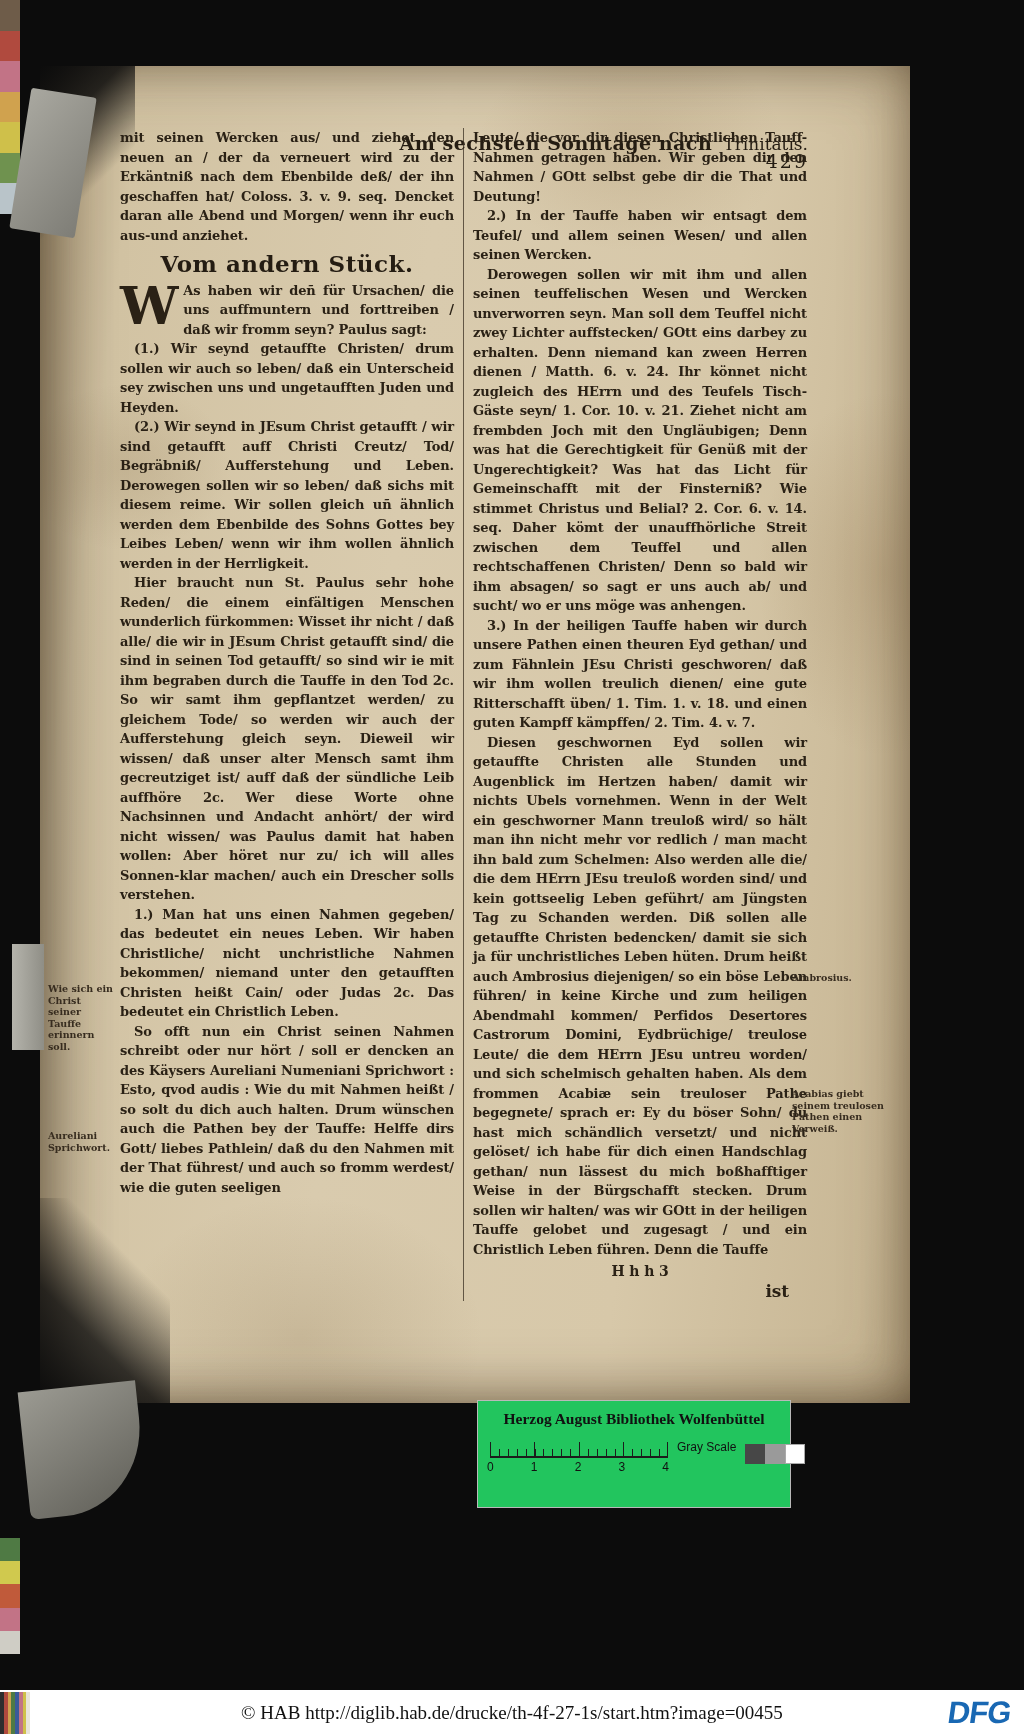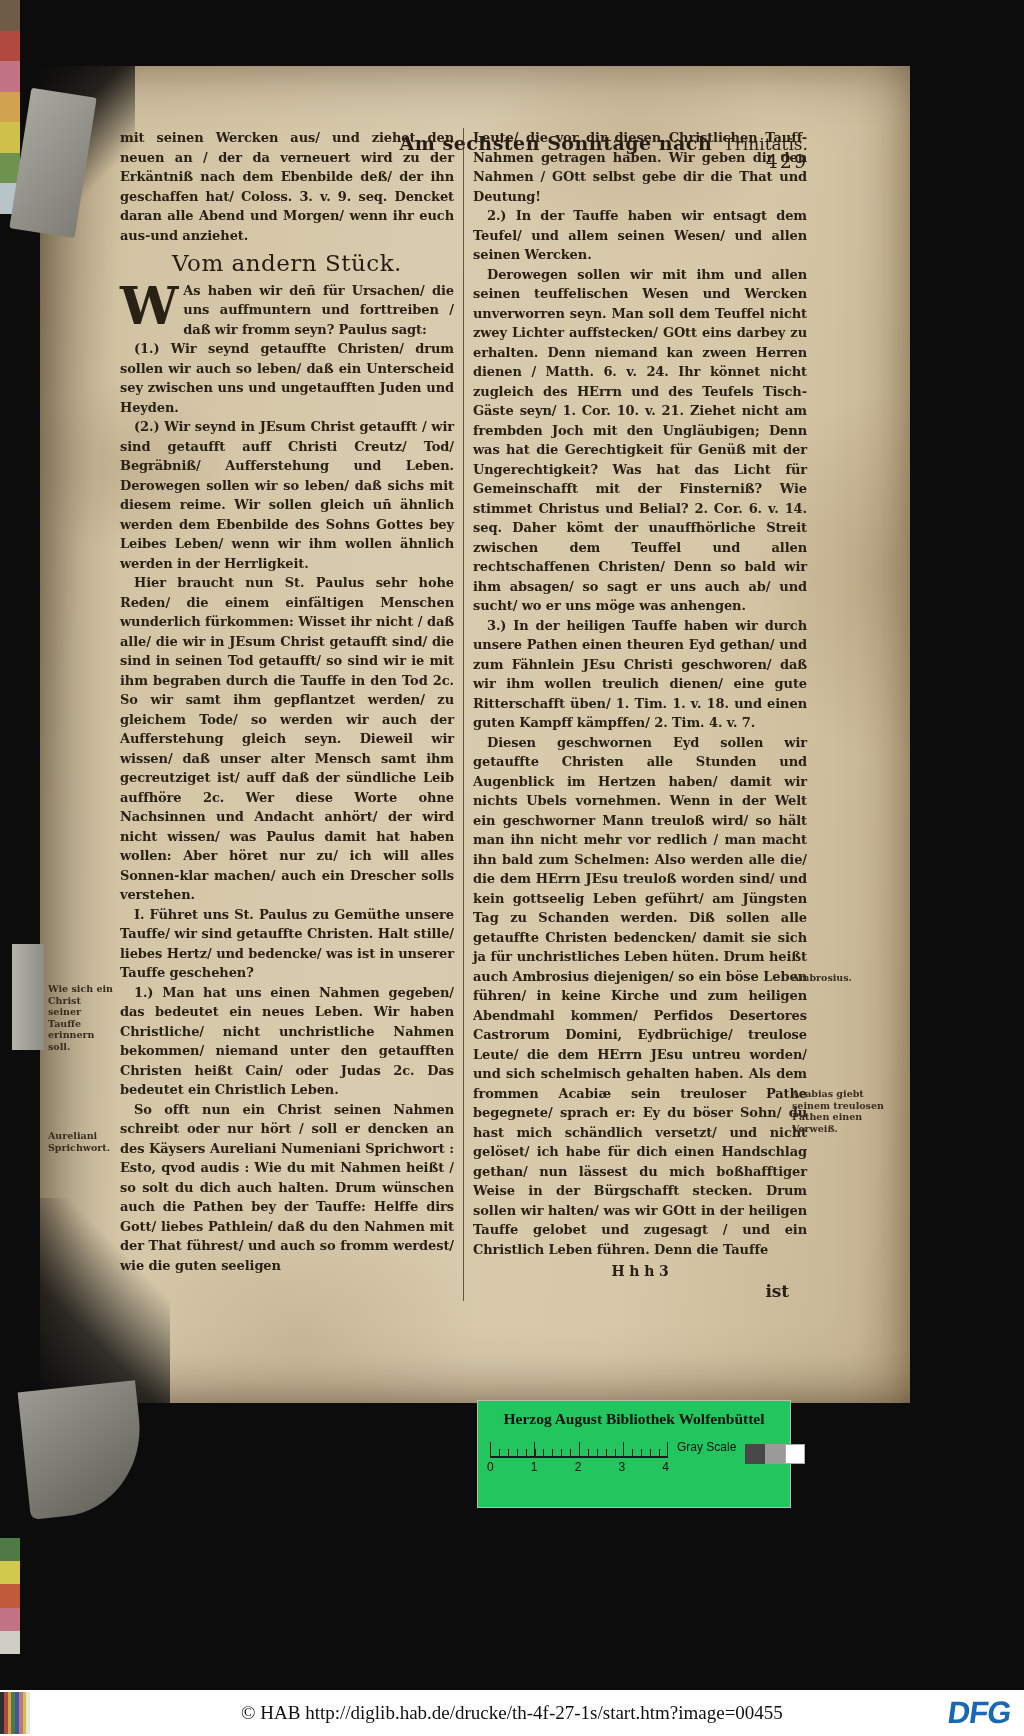--- a/index.html
+++ b/index.html
@@ -51,21 +51,21 @@
   .rt-roman { font-size:17px; margin-left:6px; }
   .page-number { position:absolute; right:0; top:18px; font-size:19px; letter-spacing:2px; }
 
   
   .columns { position:absolute; top:62px; left:80px; width:688px; display:flex; }
   .col { width:334px; text-align:justify; font-size:13px; font-weight:bold;
     line-height:19.5px; letter-spacing:-0.1px; color:#2a2115; }
   .col p { margin:0; text-indent:14px; }
   .col p.noindent { text-indent:0; }
   .divider { width:1px; background:#3a2f22; opacity:0.75; margin:0 9px; align-self:stretch; }
-  .section-heading { margin:9px 0 7px; font-size:23px; font-weight:normal; text-align:center;
+  .section-heading { margin:9px 0 7px; font-size:23px; font-weight:bold; text-align:center;
     letter-spacing:0.5px; color:#241c12; }
   .dropcap { float:left; font-size:52px; line-height:46px; font-weight:bold; padding:2px 5px 0 0; }
   .signature { text-align:center; margin-top:3px; font-weight:bold; font-size:14px; color:#2a2115; }
   .catchword { text-align:right; font-weight:bold; font-size:17px; padding-right:18px; color:#2a2115; }
 
   
   .margin-note { position:absolute; font-size:9.5px; line-height:11.5px; color:#372c1f;
     font-weight:bold; }
   .mn-left { left:8px; width:68px; }
   .mn-left-1 { top:917px; }
@@ -139,21 +139,20 @@
   </div>
 
   <div class="columns">
     <div class="col">
       <p class="noindent">mit seinen Wercken aus/ und ziehet den neuen an / der da verneuert wird zu der Erkäntniß nach dem Ebenbilde deß/ der ihn geschaffen hat/ Coloss. 3. v. 9. seq. Dencket daran alle Abend und Morgen/ wenn ihr euch aus-und anziehet.</p>
       <h2 class="section-heading">Vom andern Stück.</h2>
       <p class="noindent"><span class="dropcap">W</span><span>As haben wir deñ für Ursachen/ die uns auffmuntern und forttreiben / daß wir fromm seyn? Paulus sagt:</span></p>
       <p>(1.) Wir seynd getauffte Christen/ drum sollen wir auch so leben/ daß ein Unterscheid sey zwischen uns und ungetaufften Juden und Heyden.</p>
       <p>(2.) Wir seynd in JEsum Christ getaufft / wir sind getaufft auff Christi Creutz/ Tod/ Begräbniß/ Aufferstehung und Leben. Derowegen sollen wir so leben/ daß sichs mit diesem reime. Wir sollen gleich uñ ähnlich werden dem Ebenbilde des Sohns Gottes bey Leibes Leben/ wenn wir ihm wollen ähnlich werden in der Herrligkeit.</p>
       <p>Hier braucht nun St. Paulus sehr hohe Reden/ die einem einfältigen Menschen wunderlich fürkommen: Wisset ihr nicht / daß alle/ die wir in JEsum Christ getaufft sind/ die sind in seinen Tod getaufft/ so sind wir ie mit ihm begraben durch die Tauffe in den Tod 2c. So wir samt ihm gepflantzet werden/ zu gleichem Tode/ so werden wir auch der Aufferstehung gleich seyn. Dieweil wir wissen/ daß unser alter Mensch samt ihm gecreutziget ist/ auff daß der sündliche Leib auffhöre 2c. Wer diese Worte ohne Nachsinnen und Andacht anhört/ der wird nicht wissen/ was Paulus damit hat haben wollen: Aber höret nur zu/ ich will alles Sonnen-klar machen/ auch ein Drescher solls verstehen.</p>
-      <p>I. Führet uns St. Paulus zu Gemüthe unsere Tauffe/ wir sind getauffte Christen. Halt stille/ liebes Hertz/ und bedencke/ was ist in unserer Tauffe geschehen?</p>
       <p>1.) Man hat uns einen Nahmen gegeben/ das bedeutet ein neues Leben. Wir haben Christliche/ nicht unchristliche Nahmen bekommen/ niemand unter den getaufften Christen heißt Cain/ oder Judas 2c. Das bedeutet ein Christlich Leben.</p>
       <p>So offt nun ein Christ seinen Nahmen schreibt oder nur hört / soll er dencken an des Käysers Aureliani Numeniani Sprichwort : Esto, qvod audis : Wie du mit Nahmen heißt / so solt du dich auch halten. Drum wünschen auch die Pathen bey der Tauffe: Helffe dirs Gott/ liebes Pathlein/ daß du den Nahmen mit der That führest/ und auch so fromm werdest/ wie die guten seeligen</p>
     </div>
 
     <div class="divider"></div>
 
     <div class="col">
       <p class="noindent">Leute/ die vor dir diesen Christlichen Tauff-Nahmen getragen haben. Wir geben dir den Nahmen / GOtt selbst gebe dir die That und Deutung!</p>
       <p>2.) In der Tauffe haben wir entsagt dem Teufel/ und allem seinen Wesen/ und allen seinen Wercken.</p>
       <p>Derowegen sollen wir mit ihm und allen seinen teuffelischen Wesen und Wercken unverworren seyn. Man soll dem Teuffel nicht zwey Lichter auffstecken/ GOtt eins darbey zu erhalten. Denn niemand kan zween Herren dienen / Matth. 6. v. 24. Ihr könnet nicht zugleich des HErrn und des Teufels Tisch-Gäste seyn/ 1. Cor. 10. v. 21. Ziehet nicht am frembden Joch mit den Ungläubigen; Denn was hat die Gerechtigkeit für Genüß mit der Ungerechtigkeit? Was hat das Licht für Gemeinschafft mit der Finsterniß? Wie stimmet Christus und Belial? 2. Cor. 6. v. 14. seq. Daher kömt der unauffhörliche Streit zwischen dem Teuffel und allen rechtschaffenen Christen/ Denn so bald wir ihm absagen/ so sagt er uns auch ab/ und sucht/ wo er uns möge was anhengen.</p>

